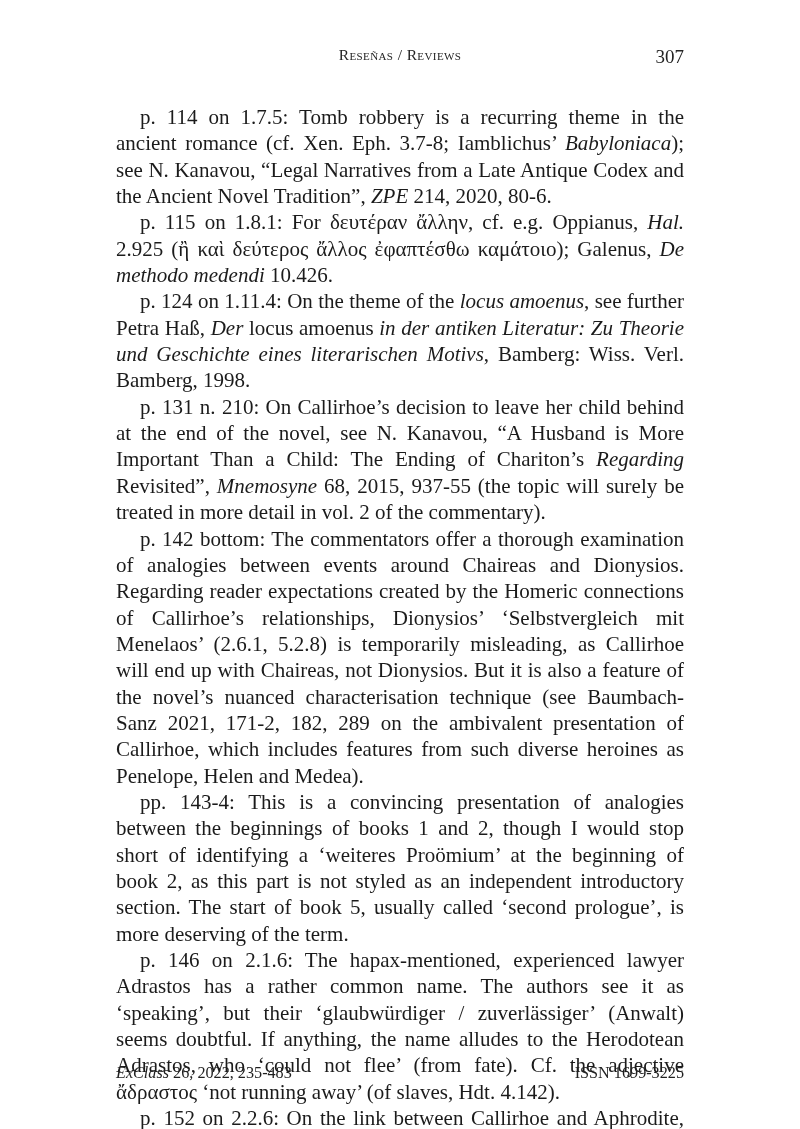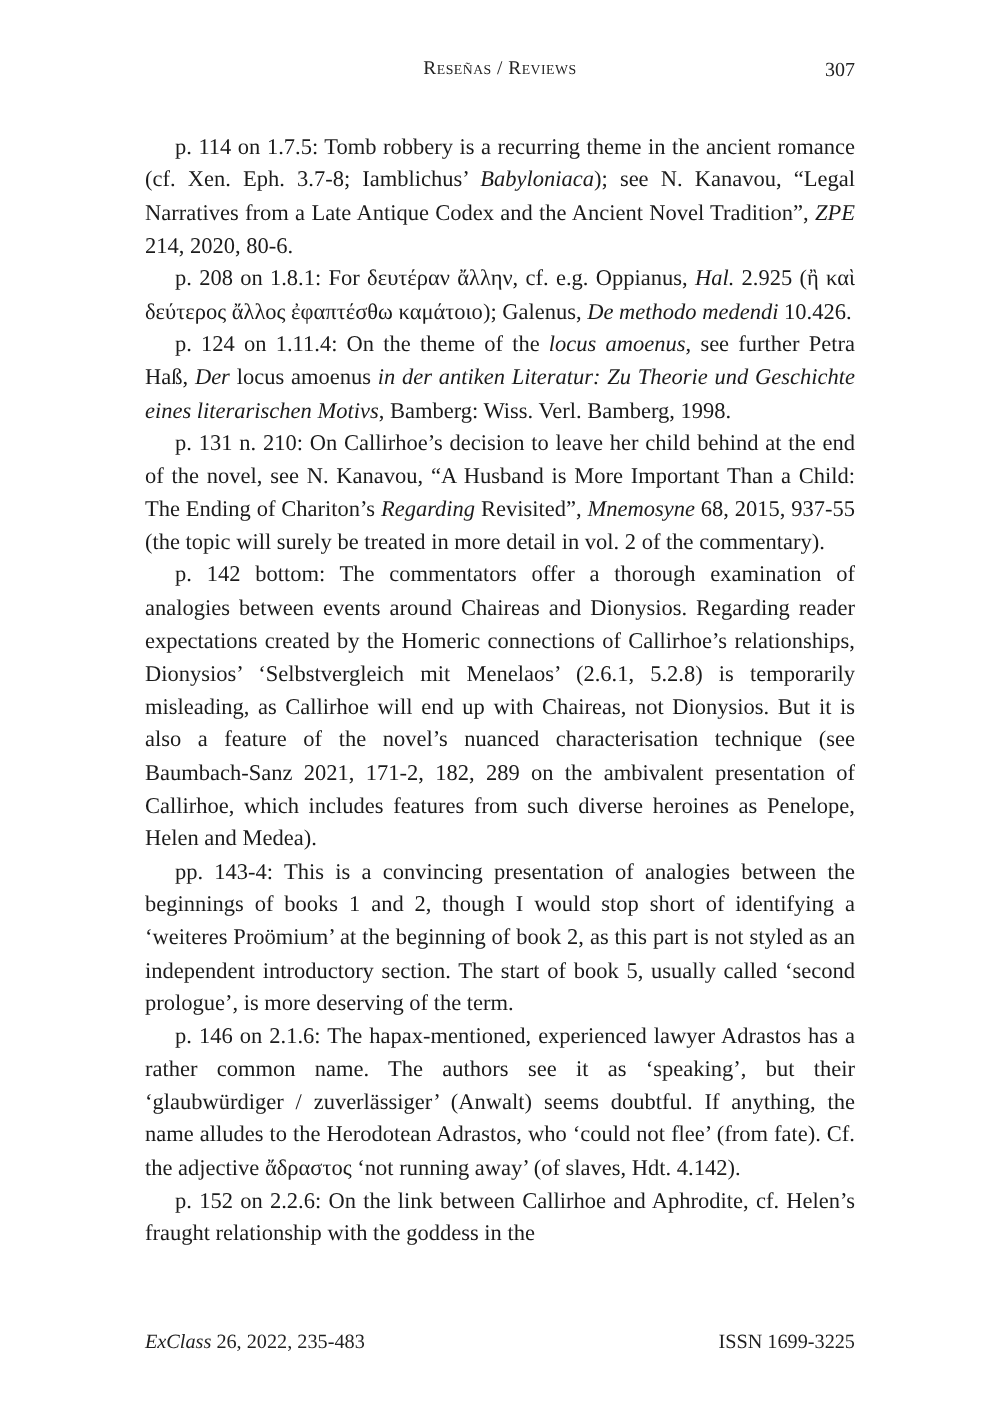--- a/index.html
+++ b/index.html
@@ -38,38 +38,38 @@
     font-variant: small-caps;
     font-size: 15.5px;
     letter-spacing: 0.4px;
     color: #232323;
     white-space: pre;
   }
   .folio {
     position: absolute;
     right: 0;
     top: 0;
-    font-size: 16px;
+    font-size: 19px;
     color: #232323;
     line-height: 22px;
   }
 
   
   .textblock {
     position: absolute;
     left: 116px;
     top: 104px;
     width: 568px;
   }
   p.para {
     margin: 0;
     text-indent: 24px;
     text-align: justify;
     text-justify: inter-word;
-    font-size: 18px;
+    font-size: 21px;
     line-height: 26.35px;
     color: #1b1b1b;
     hyphens: none;
   }
   p.para i, p.para em { font-style: italic; }
   .gk {
     font-family: "Liberation Serif", "DejaVu Serif", serif;
     font-style: normal;
   }
   sup.ord {
@@ -99,21 +99,21 @@
 
 <div class="page">
 
   <div class="running-head">
     <span class="running-head-title">Reseñas / Reviews</span>
     <span class="folio">307</span>
   </div>
 
   <div class="textblock" id="textblock">
       <p class="para"><span>p. 114 on 1.7.5: Tomb robbery is a recurring theme in the ancient romance (cf. Xen. Eph. 3.7-8; Iamblichus’ </span><i>Babyloniaca</i><span>); see N. Kanavou, “Legal Narratives from a Late Antique Codex and the Ancient Novel Tradition”, </span><i>ZPE</i><span> 214, 2020, 80-6.</span></p>
-      <p class="para"><span>p. 208 on 1.8.1: For </span><span class="gk">δευτέραν ἄλλην</span><span>, cf. e.g. Oppianus, </span><i>Hal.</i><span> 2.925 (</span><span class="gk">ἢ καὶ δεύτερος ἄλλος ἐφαπτέσθω καμάτοιο</span><span>); Galenus, </span><i>De methodo medendi</i><span> 10.426.</span></p>
+      <p class="para"><span>p. 115 on 1.8.1: For </span><span class="gk">δευτέραν ἄλλην</span><span>, cf. e.g. Oppianus, </span><i>Hal.</i><span> 2.925 (</span><span class="gk">ἢ καὶ δεύτερος ἄλλος ἐφαπτέσθω καμάτοιο</span><span>); Galenus, </span><i>De methodo medendi</i><span> 10.426.</span></p>
       <p class="para"><span>p. 124 on 1.11.4: On the theme of the </span><i>locus amoenus</i><span>, see further Petra Haß, </span><i>Der</i><span> locus amoenus </span><i>in der antiken Literatur: Zu Theorie und Geschichte eines literarischen Motivs</i><span>, Bamberg: Wiss. Verl. Bamberg, 1998.</span></p>
       <p class="para"><span>p. 131 n. 210: On Callirhoe’s decision to leave her child behind at the end of the novel, see N. Kanavou, “A Husband is More Important Than a Child: The Ending of Chariton’s </span><i>Regarding</i><span> Revisited”, </span><i>Mnemosyne</i><span> 68, 2015, 937-55 (the topic will surely be treated in more detail in vol. 2 of the commentary).</span></p>
       <p class="para"><span>p. 142 bottom: The commentators offer a thorough examination of analogies between events around Chaireas and Dionysios. Regarding reader expectations created by the Homeric connections of Callirhoe’s relationships, Dionysios’ ‘Selbstvergleich mit Menelaos’ (2.6.1, 5.2.8) is temporarily misleading, as Callirhoe will end up with Chaireas, not Dionysios. But it is also a feature of the novel’s nuanced characterisation technique (see Baumbach-Sanz 2021, 171-2, 182, 289 on the ambivalent presentation of Callirhoe, which includes features from such diverse heroines as Penelope, Helen and Medea).</span></p>
       <p class="para"><span>pp. 143-4: This is a convincing presentation of analogies between the beginnings of books 1 and 2, though I would stop short of identifying a ‘weiteres Proömium’ at the beginning of book 2, as this part is not styled as an independent introductory section. The start of book 5, usually called ‘second prologue’, is more deserving of the term.</span></p>
       <p class="para"><span>p. 146 on 2.1.6: The hapax-mentioned, experienced lawyer Adrastos has a rather common name. The authors see it as ‘speaking’, but their ‘glaubwürdiger / zuverlässiger’ (Anwalt) seems doubtful. If anything, the name alludes to the Herodotean Adrastos, who ‘could not flee’ (from fate). Cf. the adjective </span><span class="gk">ἄδραστος</span><span> ‘not running away’ (of slaves, Hdt. 4.142).</span></p>
       <p class="para"><span>p. 152 on 2.2.6: On the link between Callirhoe and Aphrodite, cf. Helen’s fraught relationship with the goddess in the </span></p>
     </div>
 
   <div class="footer">
     <span class="footer-left"><i>ExClass</i><span> 26, 2022, 235-483</span></span>

